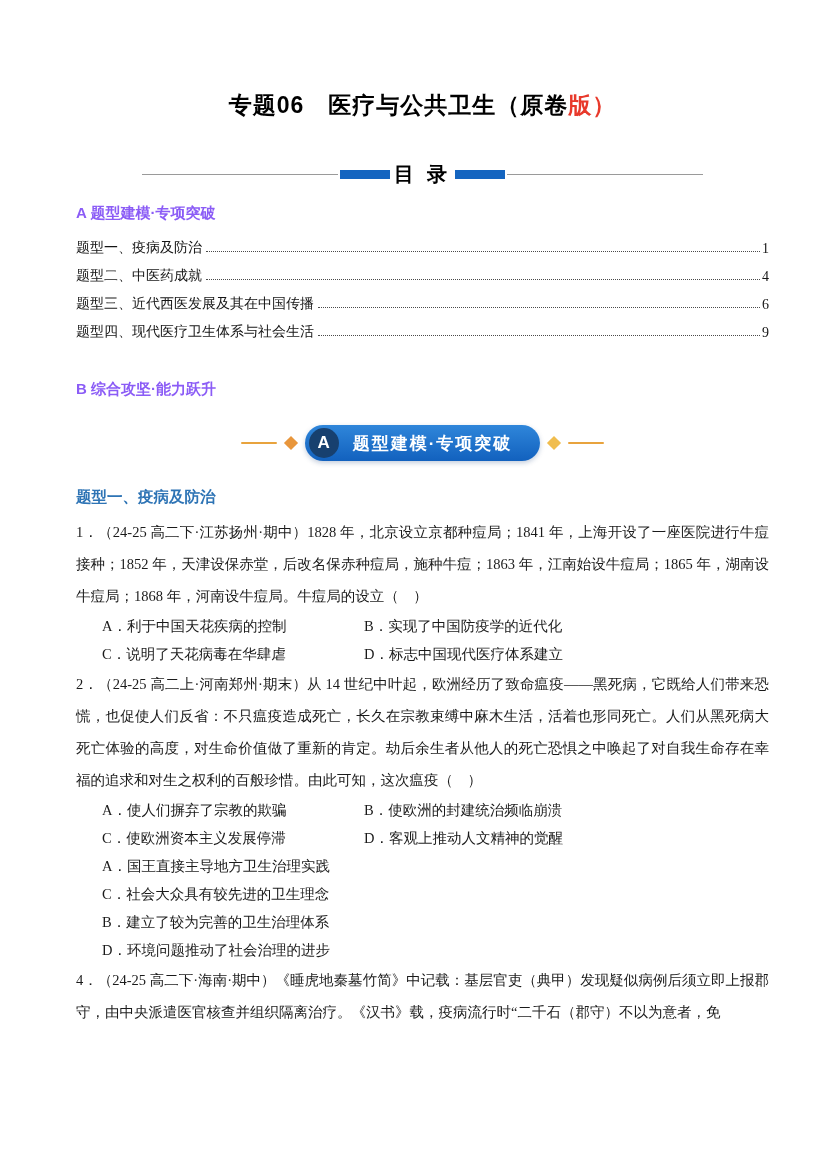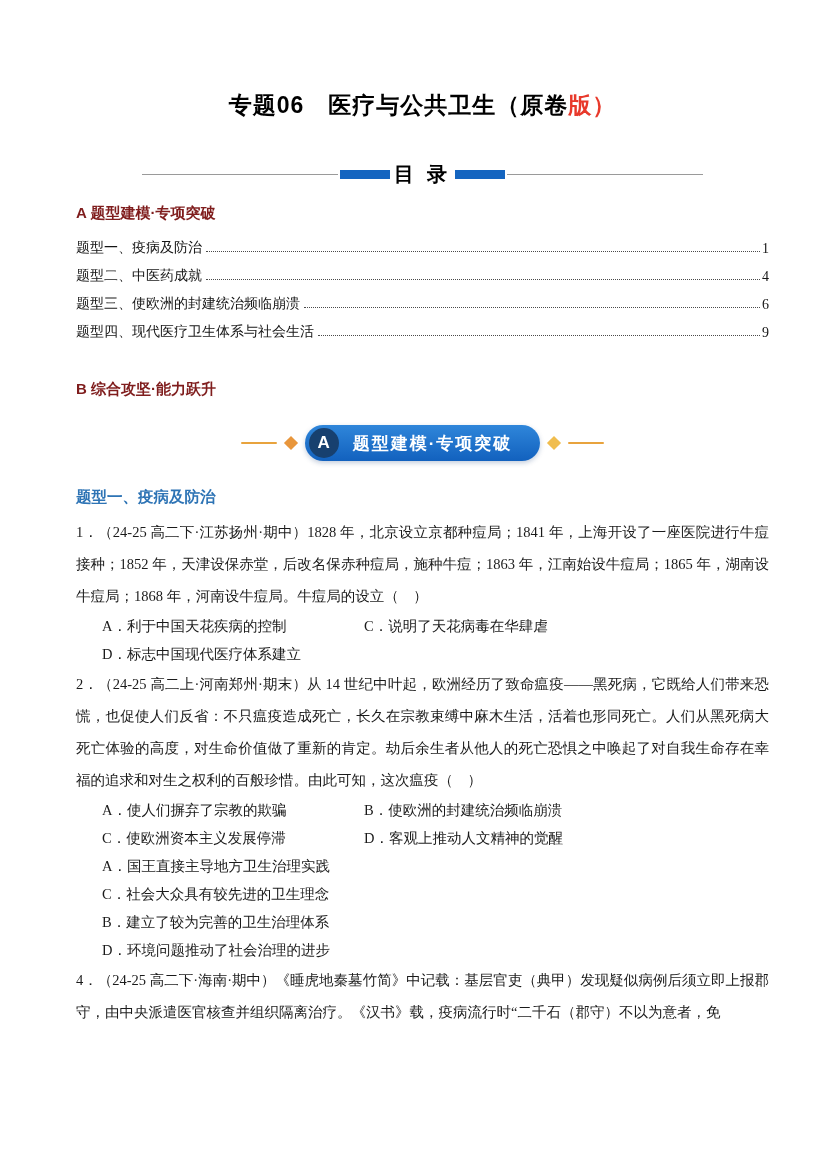--- a/index.html
+++ b/index.html
@@ -26,21 +26,21 @@
   .blue-bar.left{margin-left:2px;}
   .blue-bar.right{margin-right:2px;}
   .toc-title{
     font-family:Liberation Serif, serif;
     font-size:20px;font-weight:bold;color:#000;
     letter-spacing:4px;margin:0 4px;white-space:nowrap;
   }
 
   .section-heading{
     font-family:"Liberation Sans", sans-serif;
-    font-weight:bold;font-size:15px;color:#7f1d1d;margin:0 0 9px 0;
+    font-weight:bold;font-size:15px;color:#8b5cf6;margin:0 0 9px 0;
   }
   .section-heading.b{margin:36px 0 26px 0;}
 
   
   .toc-list{margin:0 0 0 0;}
   .toc-row{display:flex;align-items:flex-end;height:28px;font-size:14px;cursor:pointer;}
   .toc-label{white-space:nowrap;padding-bottom:3px;}
   .toc-dots{flex:1;border-bottom:1.6px dotted #4a4a4a;margin:0 2px 8px 4px;}
   .toc-page{padding-bottom:3px;}
 
@@ -102,21 +102,21 @@
       <span class="toc-label">题型一、疫病及防治</span>
       <span class="toc-dots"></span>
       <span class="toc-page">1</span>
     </div>
     <div class="toc-row">
       <span class="toc-label">题型二、中医药成就</span>
       <span class="toc-dots"></span>
       <span class="toc-page">4</span>
     </div>
     <div class="toc-row">
-      <span class="toc-label">题型三、使欧洲的封建统治频临崩溃</span>
+      <span class="toc-label">题型三、近代西医发展及其在中国传播</span>
       <span class="toc-dots"></span>
       <span class="toc-page">6</span>
     </div>
     <div class="toc-row">
       <span class="toc-label">题型四、现代医疗卫生体系与社会生活</span>
       <span class="toc-dots"></span>
       <span class="toc-page">9</span>
     </div>
   </div>
 
@@ -132,20 +132,21 @@
     <span class="diamond right-d"></span>
     <span class="deco-line"></span>
   </div>
 
   <h2 class="topic-heading">题型一、疫病及防治</h2>
 
   <div class="question">
     <p class="stem">1．（24-25 高二下·江苏扬州·期中）1828 年，北京设立京都种痘局；1841 年，上海开设了一座医院进行牛痘接种；1852 年，天津设保赤堂，后改名保赤种痘局，施种牛痘；1863 年，江南始设牛痘局；1865 年，湖南设牛痘局；1868 年，河南设牛痘局。牛痘局的设立（　）</p>
     <div class="options two-col">
       <div class="opt">A．利于中国天花疾病的控制</div>
+      <div class="opt">B．实现了中国防疫学的近代化</div>
       <div class="opt">C．说明了天花病毒在华肆虐</div>
       <div class="opt">D．标志中国现代医疗体系建立</div>
     </div>
   </div>
 
   <div class="question">
     <p class="stem">2．（24-25 高二上·河南郑州·期末）从 14 世纪中叶起，欧洲经历了致命瘟疫——黑死病，它既给人们带来恐慌，也促使人们反省：不只瘟疫造成死亡，长久在宗教束缚中麻木生活，活着也形同死亡。人们从黑死病大死亡体验的高度，对生命价值做了重新的肯定。劫后余生者从他人的死亡恐惧之中唤起了对自我生命存在幸福的追求和对生之权利的百般珍惜。由此可知，这次瘟疫（　）</p>
     <div class="options two-col">
       <div class="opt">A．使人们摒弃了宗教的欺骗</div>
       <div class="opt">B．使欧洲的封建统治频临崩溃</div>

